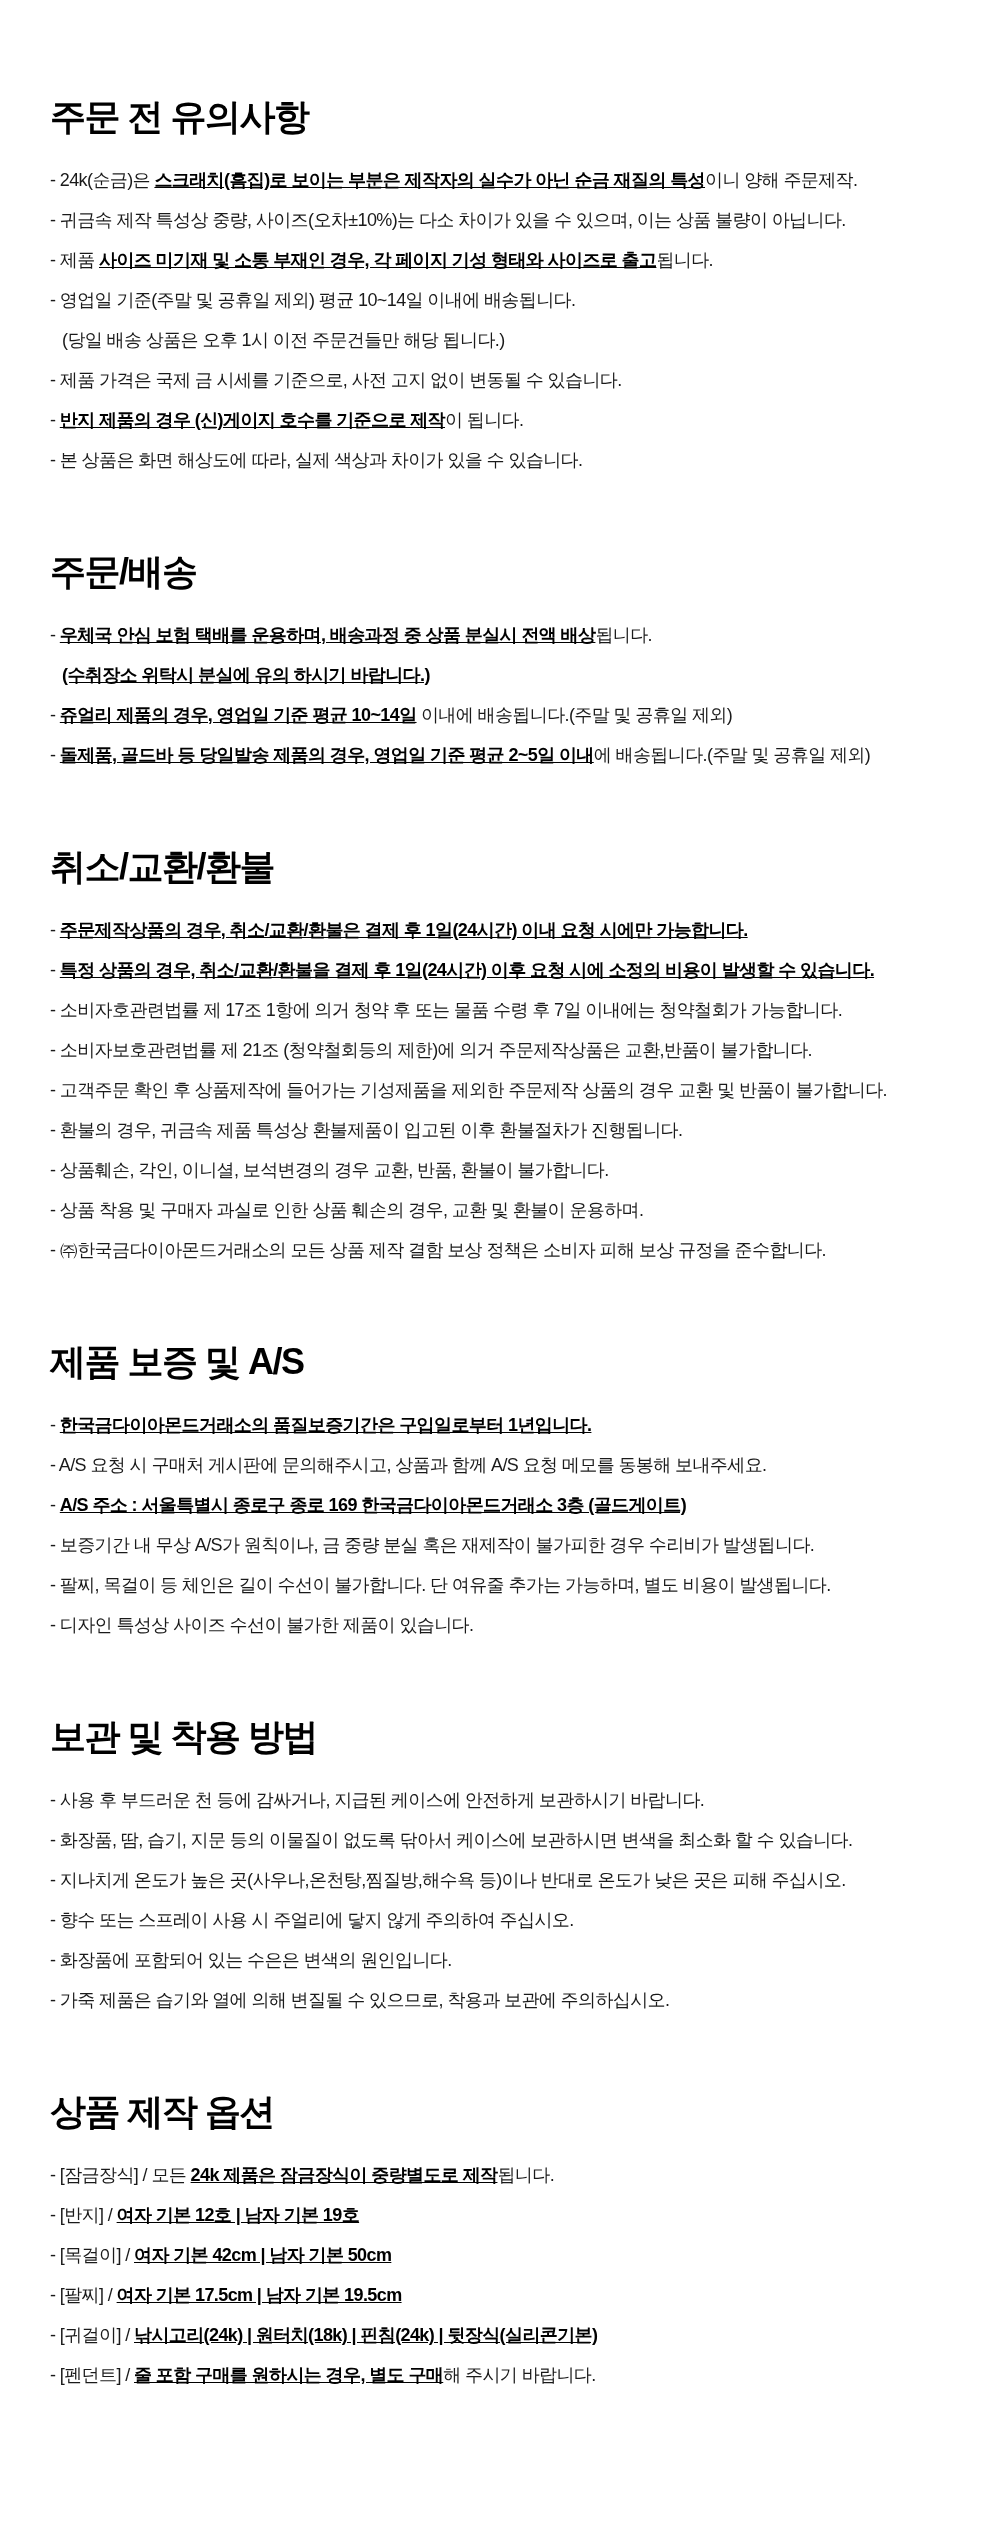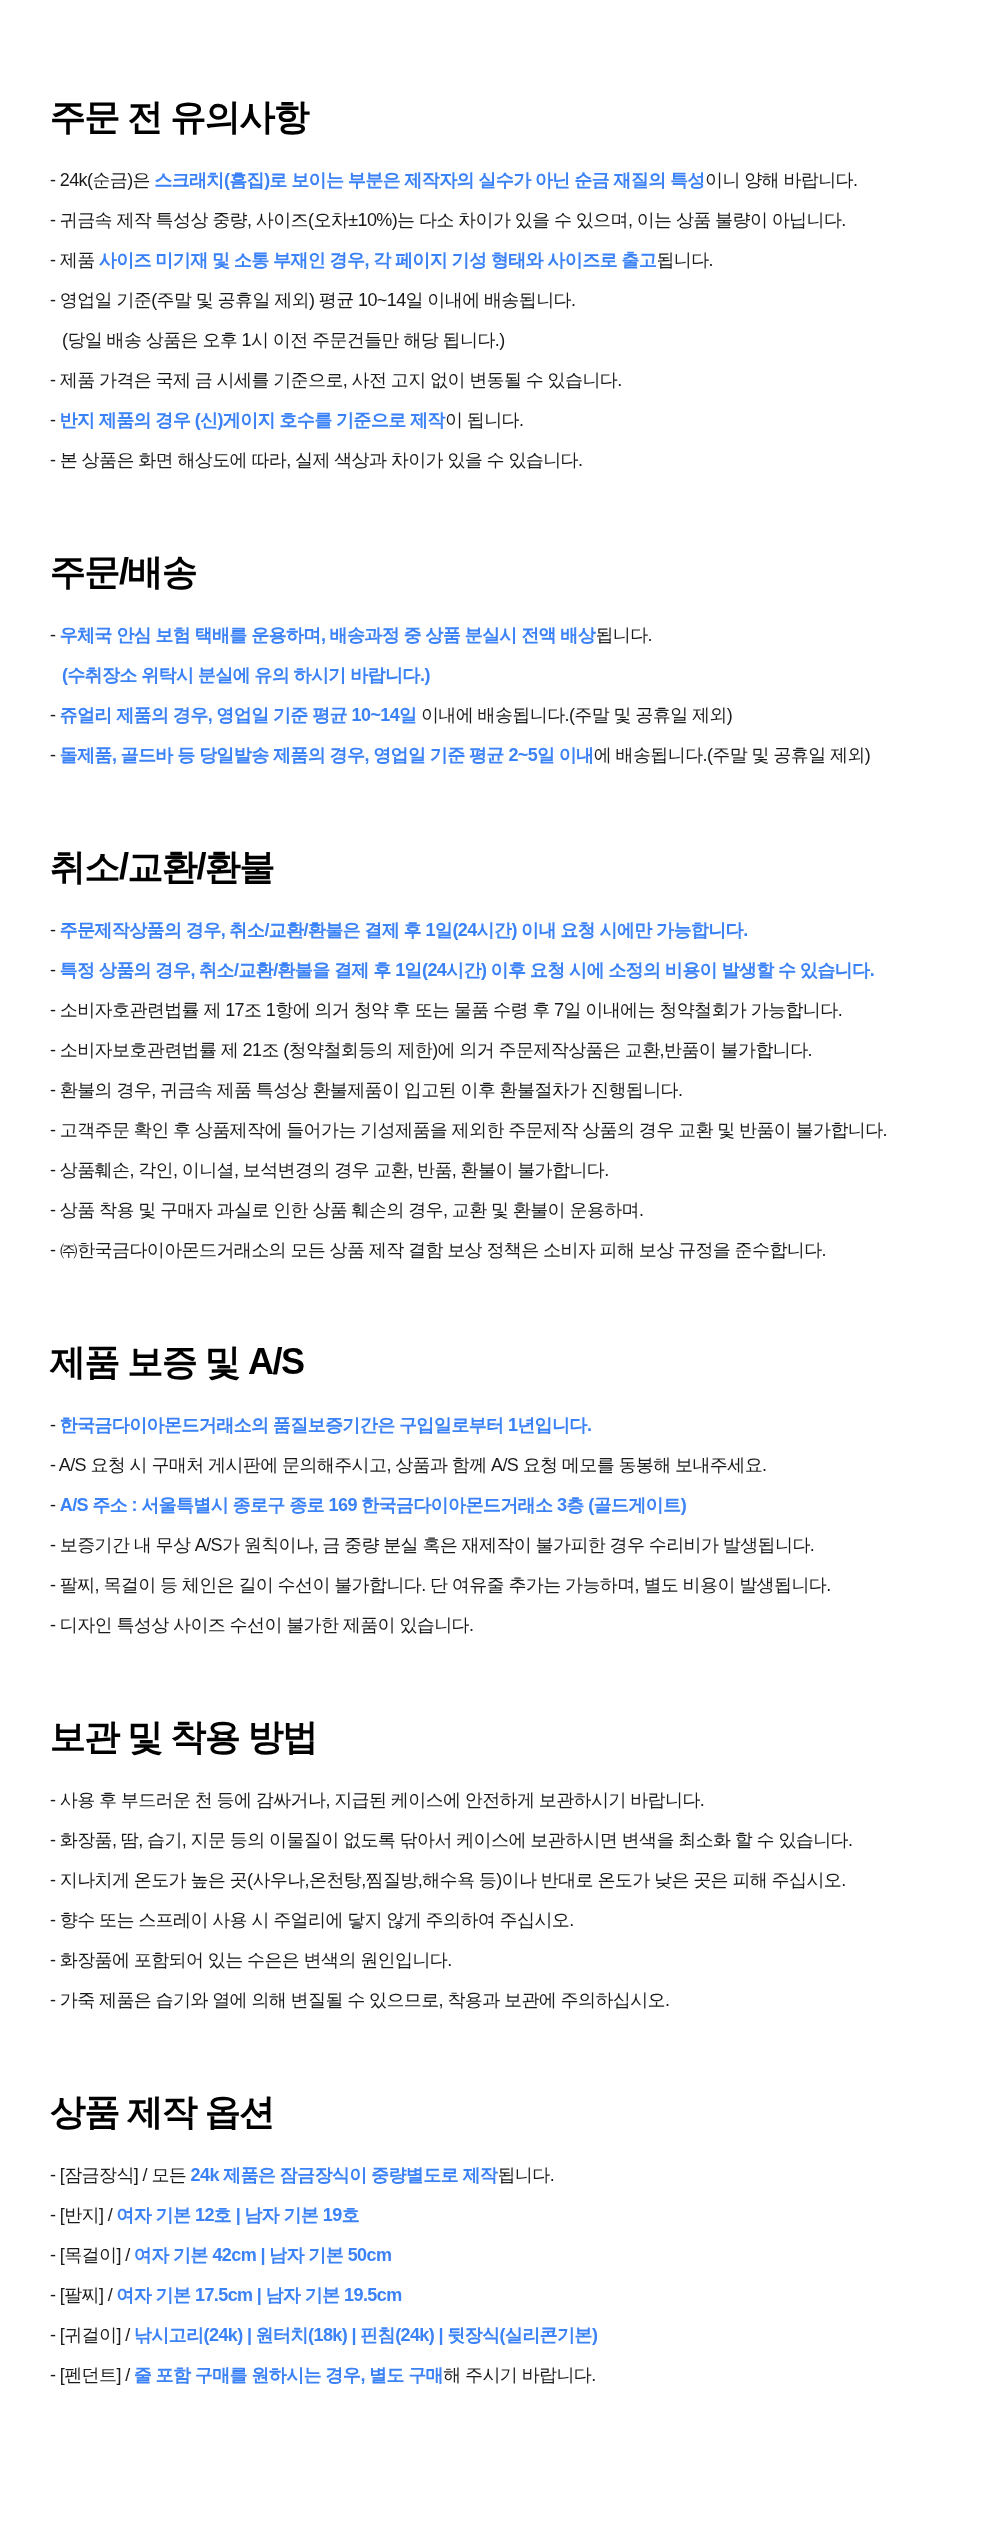--- a/index.html
+++ b/index.html
@@ -33,31 +33,32 @@
     font-size: 18px;
     line-height: 40px;
     font-weight: 400;
     letter-spacing: -0.6px;
     color: #1a1a1a;
     white-space: nowrap;
   }
   .item.indent { padding-left: 12px; }
   .item .b {
     font-weight: 700;
-    color: #3b82f6;
+    color: #000000;
+    text-decoration: underline;
   }
 </style>
 </head>
 <body>
 
 <main class="page">
     <section class="section">
       <h2 class="section-title">주문 전 유의사항</h2>
       <div class="items">
-        <p class="item"><span>- 24k(순금)은 </span><span class="b">스크래치(흠집)로 보이는 부분은 제작자의 실수가 아닌 순금 재질의 특성</span><span>이니 양해 바랍니다.</span></p>
+        <p class="item"><span>- 24k(순금)은 </span><span class="b">스크래치(흠집)로 보이는 부분은 제작자의 실수가 아닌 순금 재질의 특성</span><span>이니 양해 주문제작.</span></p>
         <p class="item"><span>- 귀금속 제작 특성상 중량, 사이즈(오차±10%)는 다소 차이가 있을 수 있으며, 이는 상품 불량이 아닙니다.</span></p>
         <p class="item"><span>- 제품 </span><span class="b">사이즈 미기재 및 소통 부재인 경우, 각 페이지 기성 형태와 사이즈로 출고</span><span>됩니다.</span></p>
         <p class="item"><span>- 영업일 기준(주말 및 공휴일 제외) 평균 10~14일 이내에 배송됩니다.</span></p>
         <p class="item indent"><span>(당일 배송 상품은 오후 1시 이전 주문건들만 해당 됩니다.)</span></p>
         <p class="item"><span>- 제품 가격은 국제 금 시세를 기준으로, 사전 고지 없이 변동될 수 있습니다.</span></p>
         <p class="item"><span>- </span><span class="b">반지 제품의 경우 (신)게이지 호수를 기준으로 제작</span><span>이 됩니다.</span></p>
         <p class="item"><span>- 본 상품은 화면 해상도에 따라, 실제 색상과 차이가 있을 수 있습니다.</span></p>
       </div>
     </section>
     <section class="section">
@@ -69,22 +70,22 @@
         <p class="item"><span>- </span><span class="b">돌제품, 골드바 등 당일발송 제품의 경우, 영업일 기준 평균 2~5일 이내</span><span>에 배송됩니다.(주말 및 공휴일 제외)</span></p>
       </div>
     </section>
     <section class="section">
       <h2 class="section-title">취소/교환/환불</h2>
       <div class="items">
         <p class="item"><span>- </span><span class="b">주문제작상품의 경우, 취소/교환/환불은 결제 후 1일(24시간) 이내 요청 시에만 가능합니다.</span></p>
         <p class="item"><span>- </span><span class="b">특정 상품의 경우, 취소/교환/환불을 결제 후 1일(24시간) 이후 요청 시에 소정의 비용이 발생할 수 있습니다.</span></p>
         <p class="item"><span>- 소비자호관련법률 제 17조 1항에 의거 청약 후 또는 물품 수령 후 7일 이내에는 청약철회가 가능합니다.</span></p>
         <p class="item"><span>- 소비자보호관련법률 제 21조 (청약철회등의 제한)에 의거 주문제작상품은 교환,반품이 불가합니다.</span></p>
+        <p class="item"><span>- 고객주문 확인 후 상품제작에 들어가는 기성제품을 제외한 주문제작 상품의 경우 교환 및 반품이 불가합니다.</span></p>
         <p class="item"><span>- 환불의 경우, 귀금속 제품 특성상 환불제품이 입고된 이후 환불절차가 진행됩니다.</span></p>
-        <p class="item"><span>- 고객주문 확인 후 상품제작에 들어가는 기성제품을 제외한 주문제작 상품의 경우 교환 및 반품이 불가합니다.</span></p>
         <p class="item"><span>- 상품훼손, 각인, 이니셜, 보석변경의 경우 교환, 반품, 환불이 불가합니다.</span></p>
         <p class="item"><span>- 상품 착용 및 구매자 과실로 인한 상품 훼손의 경우, 교환 및 환불이 운용하며.</span></p>
         <p class="item"><span>- ㈜한국금다이아몬드거래소의 모든 상품 제작 결함 보상 정책은 소비자 피해 보상 규정을 준수합니다.</span></p>
       </div>
     </section>
     <section class="section">
       <h2 class="section-title">제품 보증 및 A/S</h2>
       <div class="items">
         <p class="item"><span>- </span><span class="b">한국금다이아몬드거래소의 품질보증기간은 구입일로부터 1년입니다.</span></p>
         <p class="item"><span>- A/S 요청 시 구매처 게시판에 문의해주시고, 상품과 함께 A/S 요청 메모를 동봉해 보내주세요.</span></p>

